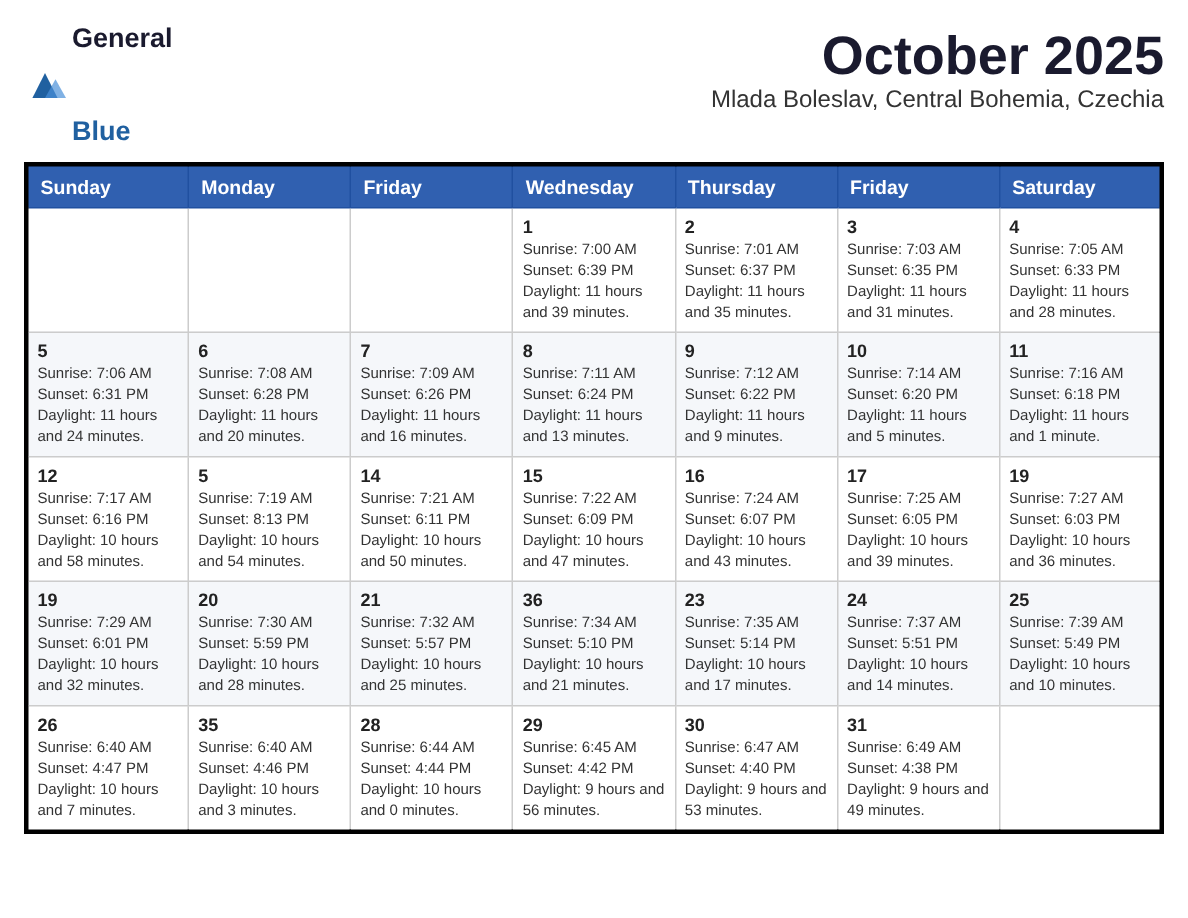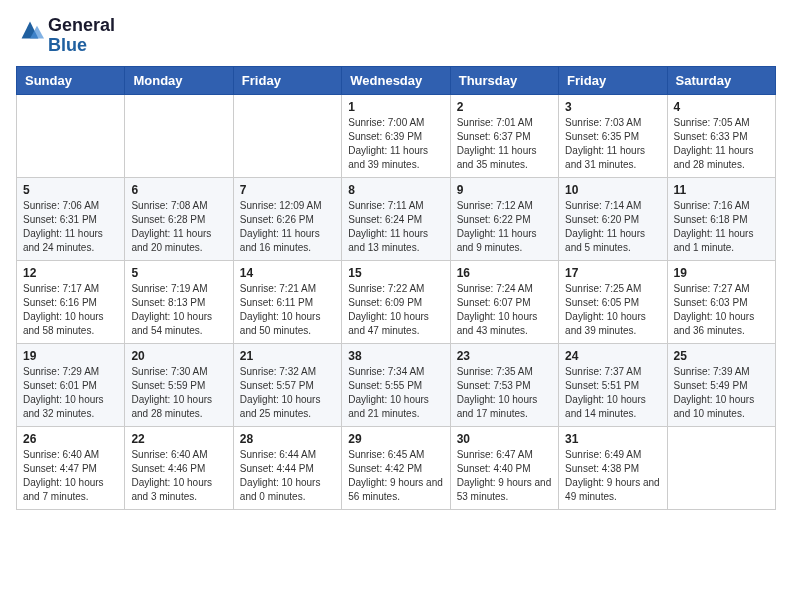--- a/index.html
+++ b/index.html
@@ -11,49 +11,50 @@
       padding: 16px;
     }
     .header {
       display: flex;
       justify-content: space-between;
       align-items: flex-start;
       margin-bottom: 10px;
     }
     .logo {
       display: flex;
+      align-items: center;
     }
     .logo-text {
       font-size: 18px;
       font-weight: bold;
       line-height: 1.1;
     }
     .logo-general { color: #1a1a2e; }
-    .logo-blue { color: #2060a0; }
+    .logo-blue { color: #2060a0; margin-top: 42px; }
     .logo-icon {
       width: 28px;
       height: 28px;
       margin-right: 4px;
     }
     .title-section {
       text-align: right;
     }
     .month-title {
       font-size: 36px;
       font-weight: bold;
       color: #1a1a2e;
     }
     .location-title {
       font-size: 16px;
       color: #333;
     }
     .calendar {
       width: 100%;
       border-collapse: collapse;
-      border: 1px solid #000000;
+      border: 3px solid #000000;
     }
     .calendar th {
       background-color: #3060b0;
       color: white;
       text-align: left;
       padding: 6px 8px;
       font-size: 13px;
       border: 1px solid #2050a0;
     }
     .calendar td {
@@ -90,20 +91,24 @@
 <div class="header">
   <div class="logo">
     <svg class="logo-icon" viewBox="0 0 40 40">
       <polygon points="8,32 20,8 32,32" fill="#2060a0"></polygon>
       <polygon points="20,32 30,14 40,32" fill="#4a90d9" opacity="0.7"></polygon>
     </svg>
     <div class="logo-text">
       <div class="logo-general">General</div>
       <div class="logo-blue">Blue</div>
     </div>
+  </div>
+  <div class="title-section">
+    <div class="month-title">October 2025</div>
+    <div class="location-title">Mlada Boleslav, Central Bohemia, Czechia</div>
   </div>
 </div>
 
 <table class="calendar">
   <thead>
     <tr>
       <th>Sunday</th>
       <th>Monday</th>
       <th>Friday</th>
       <th>Wednesday</th>
@@ -156,21 +161,21 @@
         </td>
         <td>
           <span class="day-number">6</span>
           <div class="day-info">Sunrise: 7:08 AM
 Sunset: 6:28 PM
 Daylight: 11 hours
 and 20 minutes.</div>
         </td>
         <td>
           <span class="day-number">7</span>
-          <div class="day-info">Sunrise: 12:09 AM
+          <div class="day-info">Sunrise: 7:09 AM
 Sunset: 6:26 PM
 Daylight: 11 hours
 and 16 minutes.</div>
         </td>
         <td>
           <span class="day-number">8</span>
           <div class="day-info">Sunrise: 7:11 AM
 Sunset: 6:24 PM
 Daylight: 11 hours
 and 13 minutes.</div>
@@ -264,30 +269,30 @@
 and 28 minutes.</div>
         </td>
         <td>
           <span class="day-number">21</span>
           <div class="day-info">Sunrise: 7:32 AM
 Sunset: 5:57 PM
 Daylight: 10 hours
 and 25 minutes.</div>
         </td>
         <td>
-          <span class="day-number">38</span>
+          <span class="day-number">36</span>
           <div class="day-info">Sunrise: 7:34 AM
-Sunset: 5:55 PM
+Sunset: 5:10 PM
 Daylight: 10 hours
 and 21 minutes.</div>
         </td>
         <td>
           <span class="day-number">23</span>
           <div class="day-info">Sunrise: 7:35 AM
-Sunset: 7:53 PM
+Sunset: 5:14 PM
 Daylight: 10 hours
 and 17 minutes.</div>
         </td>
         <td>
           <span class="day-number">24</span>
           <div class="day-info">Sunrise: 7:37 AM
 Sunset: 5:51 PM
 Daylight: 10 hours
 and 14 minutes.</div>
         </td>
@@ -301,21 +306,21 @@
       </tr>
       <tr>
         <td>
           <span class="day-number">26</span>
           <div class="day-info">Sunrise: 6:40 AM
 Sunset: 4:47 PM
 Daylight: 10 hours
 and 7 minutes.</div>
         </td>
         <td>
-          <span class="day-number">22</span>
+          <span class="day-number">35</span>
           <div class="day-info">Sunrise: 6:40 AM
 Sunset: 4:46 PM
 Daylight: 10 hours
 and 3 minutes.</div>
         </td>
         <td>
           <span class="day-number">28</span>
           <div class="day-info">Sunrise: 6:44 AM
 Sunset: 4:44 PM
 Daylight: 10 hours

